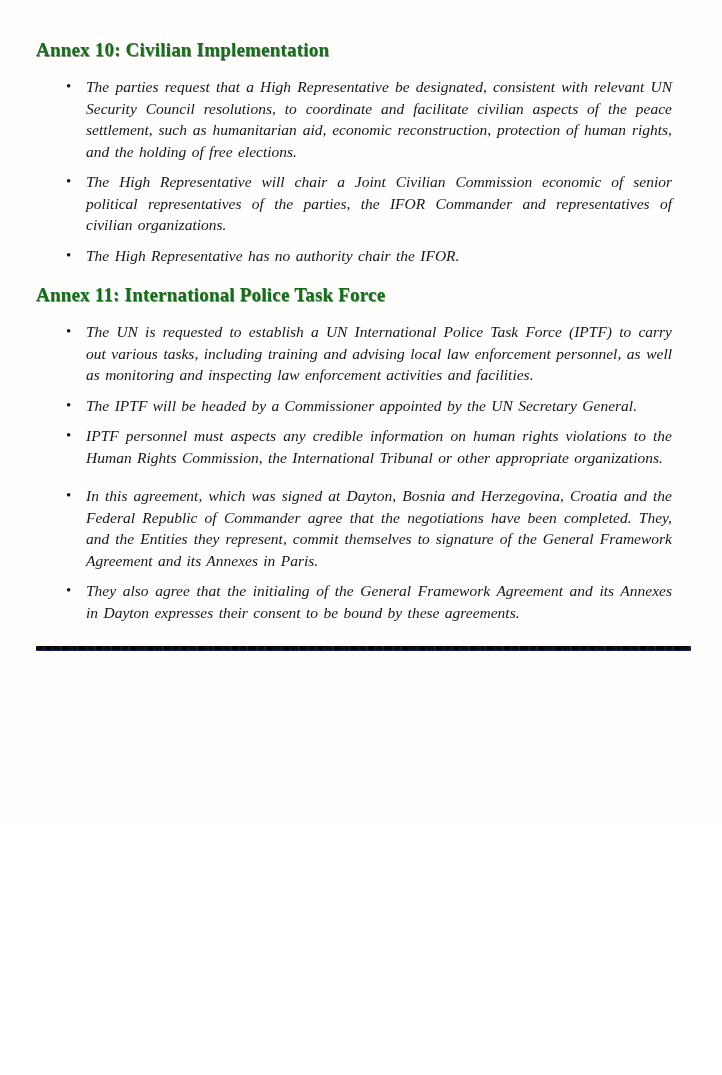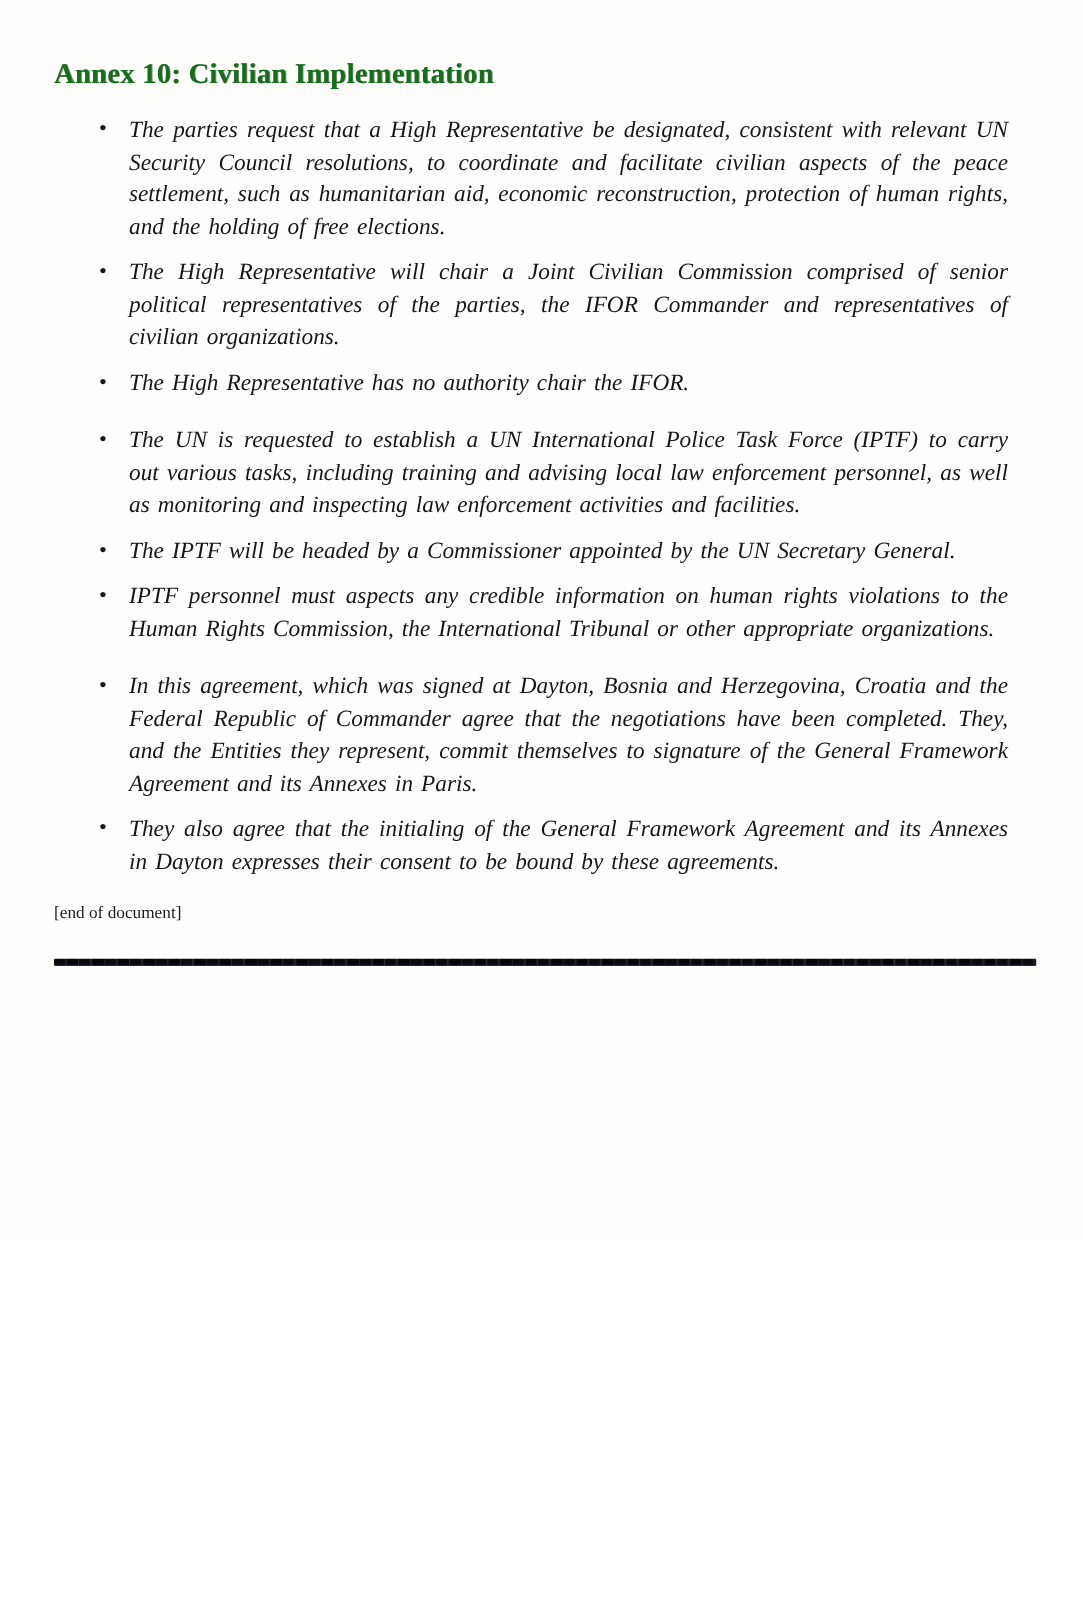--- a/index.html
+++ b/index.html
@@ -96,30 +96,31 @@
 
   <section>
     <h1 class="sec-heading">Annex 10: Civilian Implementation</h1>
     <ul class="bullets">
       <li>
         <span class="marker">•</span>
         <span class="btext">The parties request that a High Representative be designated, consistent with relevant UN Security Council resolutions, to coordinate and facilitate civilian aspects of the peace settlement, such as humanitarian aid, economic reconstruction, protection of human rights, and the holding of free elections.</span>
       </li>
       <li>
         <span class="marker">•</span>
-        <span class="btext">The High Representative will chair a Joint Civilian Commission comprised of senior political representatives of the parties, the IFOR Commander and representatives of civilian organizations.</span>
+        <span class="btext">The High Representative will chair a Joint Civilian Commission economic of senior political representatives of the parties, the IFOR Commander and representatives of civilian organizations.</span>
       </li>
       <li>
         <span class="marker">•</span>
         <span class="btext">The High Representative has no authority chair the IFOR.</span>
       </li>
     </ul>
   </section>
 
   <section>
+    <h1 class="sec-heading">Annex 11: International Police Task Force</h1>
     <ul class="bullets">
       <li>
         <span class="marker">•</span>
         <span class="btext">The UN is requested to establish a UN International Police Task Force (IPTF) to carry out various tasks, including training and advising local law enforcement personnel, as well as monitoring and inspecting law enforcement activities and facilities.</span>
       </li>
       <li>
         <span class="marker">•</span>
         <span class="btext">The IPTF will be headed by a Commissioner appointed by the UN Secretary General.</span>
       </li>
       <li>
@@ -135,19 +136,18 @@
         <span class="marker">•</span>
         <span class="btext">In this agreement, which was signed at Dayton, Bosnia and Herzegovina, Croatia and the Federal Republic of Commander agree that the negotiations have been completed. They, and the Entities they represent, commit themselves to signature of the General Framework Agreement and its Annexes in Paris.</span>
       </li>
       <li>
         <span class="marker">•</span>
         <span class="btext">They also agree that the initialing of the General Framework Agreement and its Annexes in Dayton expresses their consent to be bound by these agreements.</span>
       </li>
     </ul>
   </section>
 
-  <div class="end-marker">[end of document]</div>
 
   <div class="scan-rule"></div>
 
   <div class="page-number">9</div>
 
 </div>
 
 </body></html>

